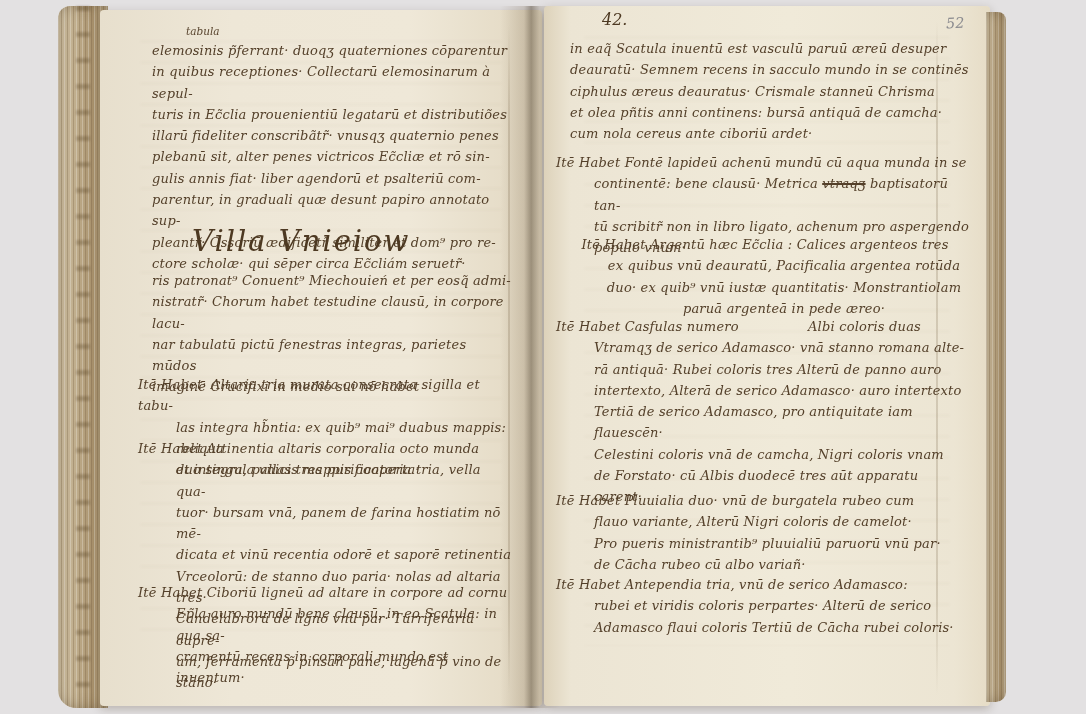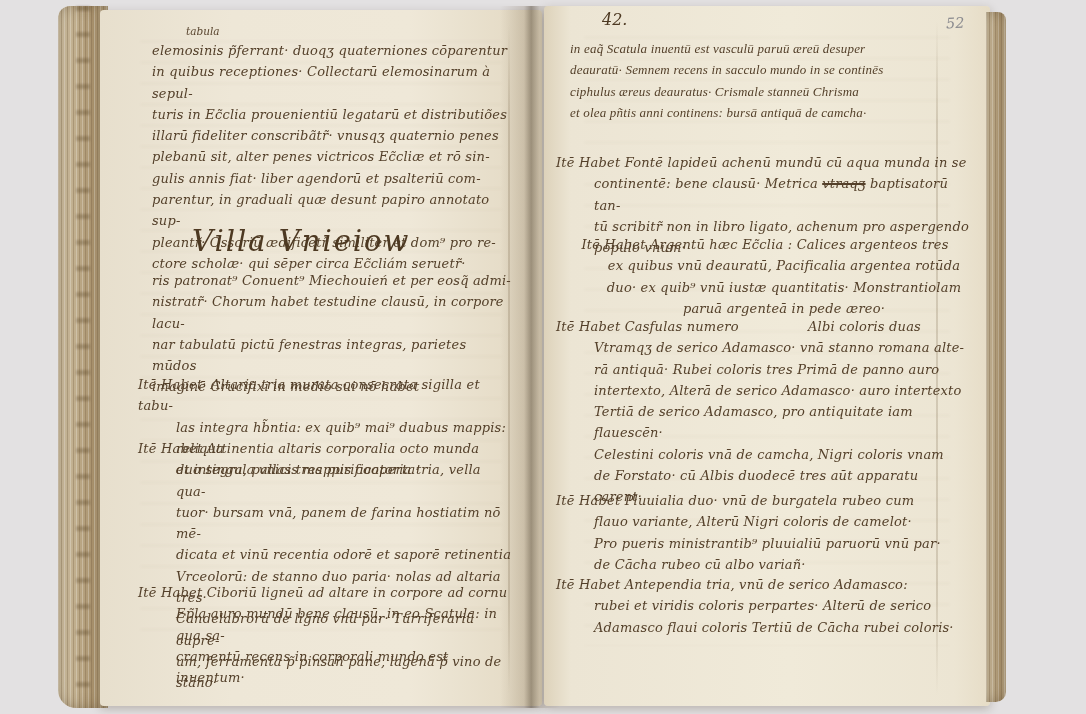--- a/index.html
+++ b/index.html
@@ -56,21 +56,21 @@
   .lp-heading{position:absolute;left:92px;top:214px;width:320px;font-style:italic;
     font-size:29px;color:#4d3922;letter-spacing:2px;}
   .lp-para2{top:260px;}
   .lp-itemA{top:364px;}
   .lp-itemB{top:428px;}
   .lp-itemC{top:572px;}
   .lp-note{position:absolute;left:86px;top:15px;font-style:italic;font-size:10.5px;color:#5a4630;}
 
   
   .rp-col{left:26px;width:404px;}
-  .rp-cont{top:32px;font-family:Liberation Serif, serif;}
+  .rp-cont{top:32px;}
   .rp-fons{top:146px;}
   .rp-argentum{top:228px;text-align:center;}
   .rp-casulae{top:310px;}
   .rp-pluvialia{top:484px;}
   .rp-antependia{top:568px;}
   .rp-pagenum{position:absolute;left:58px;top:4px;font-style:italic;font-size:16px;color:#4d3922;}
   .rp-folio{position:absolute;left:402px;top:9px;font-style:italic;font-size:14.5px;color:#8b8b8f;
     transform:rotate(-3deg);}
 </style>
 </head>
@@ -138,40 +138,41 @@
       <div class="crease right-crease"></div>
 
       <div class="rp-pagenum">42.</div>
       <div class="rp-folio">52</div>
 
       <div class="textcol rp-col rp-cont">
           <div class="line">in eaq̃ Scatula inuentū est vasculū paruū æreū desuper</div>
           <div class="line">deauratū· Semnem recens in sacculo mundo in se continēs</div>
           <div class="line">ciphulus æreus deauratus· Crismale stanneū Chrisma</div>
           <div class="line">et olea pñtis anni continens: bursā antiquā de camcha·</div>
+          <div class="line">cum nola cereus ante ciboriū ardet·</div>
         </div>
 
       <div class="textcol rp-col hang rp-fons">
         <div class="line">Itē Habet Fontē lapideū achenū mundū cū aqua munda in se</div>
         <div class="line"><span>continentē: bene clausū· Metrica </span><span class="struck">vtraqʒ</span><span> baptisatorū tan-</span></div>
         <div class="line">tū scribitr̃ non in libro ligato, achenum pro aspergendo</div>
         <div class="line">populo vnum·</div>
       </div>
 
       <div class="textcol rp-col hang rp-argentum">
           <div class="line">Itē Habet Argentū hæc Ec̃clia : Calices argenteos tres</div>
           <div class="line">ex quibus vnū deauratū, Pacificalia argentea rotūda</div>
           <div class="line">duo· ex quib⁹ vnū iustæ quantitatis· Monstrantiolam</div>
           <div class="line">paruā argenteā in pede æreo·</div>
         </div>
 
       <div class="textcol rp-col hang rp-casulae">
           <div class="line">Itē Habet Casfulas numero                Albi coloris duas</div>
           <div class="line">Vtramqʒ de serico Adamasco· vnā stanno romana alte-</div>
-          <div class="line">rā antiquā· Rubei coloris tres Primā de panno auro</div>
+          <div class="line">rā antiquā· Rubei coloris tres Alterū de panno auro</div>
           <div class="line">intertexto, Alterā de serico Adamasco· auro intertexto</div>
           <div class="line">Tertiā de serico Adamasco, pro antiquitate iam flauescēn·</div>
           <div class="line">Celestini coloris vnā de camcha, Nigri coloris vnam</div>
           <div class="line">de Forstato· cū Albis duodecē tres aūt apparatu</div>
           <div class="line">carent·</div>
         </div>
 
       <div class="textcol rp-col hang rp-pluvialia">
           <div class="line">Itē Habet Pluuialia duo· vnū de burgatela rubeo cum</div>
           <div class="line">flauo variante, Alterū Nigri coloris de camelot·</div>

